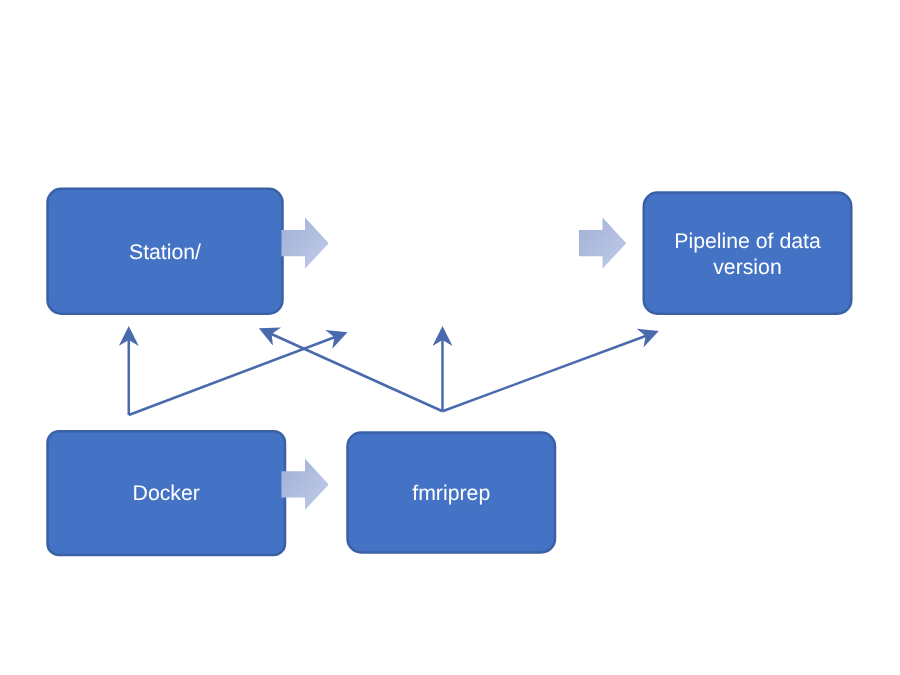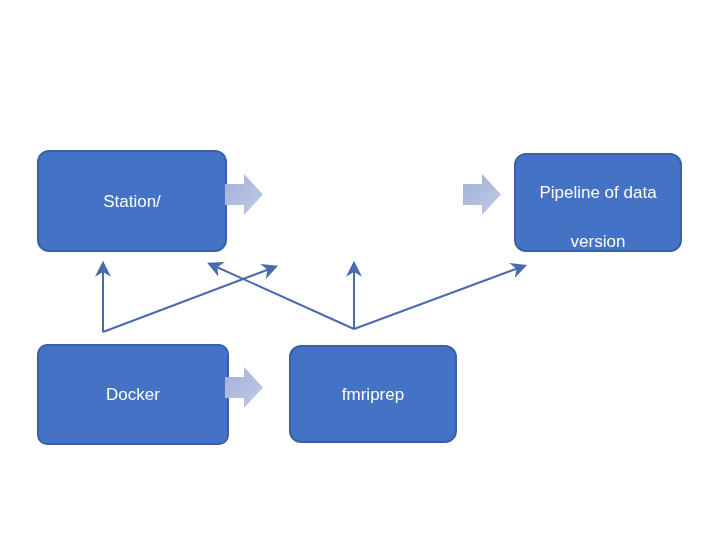--- a/index.html
+++ b/index.html
@@ -10,27 +10,27 @@
   .connector-layer { position:absolute; left:0; top:0; width:720px; height:540px; }
   .node {
     position:absolute; box-sizing:border-box;
     background:#4472C4; border:2px solid #3A61A6; border-radius:12px;
     color:#ffffff; display:flex; align-items:center; justify-content:center;
     text-align:center;
   }
   .node-label { font-size:17px; }
   .node-label .line { display:block; }
   .spaced .line { line-height:27px; }
-  .tight .line  { line-height:21px;margin-top:28px; }
+  .tight .line  { line-height:21px; }
   .single .line { line-height:21px; }
   #node-station  { left:37px;  top:150px; width:190px; height:102px; }
   #node-software { left:277px; top:151px; width:165px; height:99px;  }
   #node-pipeline { left:514px; top:153px; width:168px; height:99px;  }
   #node-docker   { left:37px;  top:344px; width:192px; height:101px;border-radius:10px; }
-  #node-fmriprep { left:277px; top:345px; width:168px; height:98px;margin-left:12px;  }
+  #node-fmriprep { left:277px; top:345px; width:168px; height:98px;  }
   .chevron { position:absolute; width:38px; height:41px; }
   #chevron-1 { left:225px; top:174px; }
   #chevron-2 { left:463px; top:174px; }
   #chevron-3 { left:225px; top:367px; }
 </style>
 </head>
 <body>
 
 <div class="slide">
 

